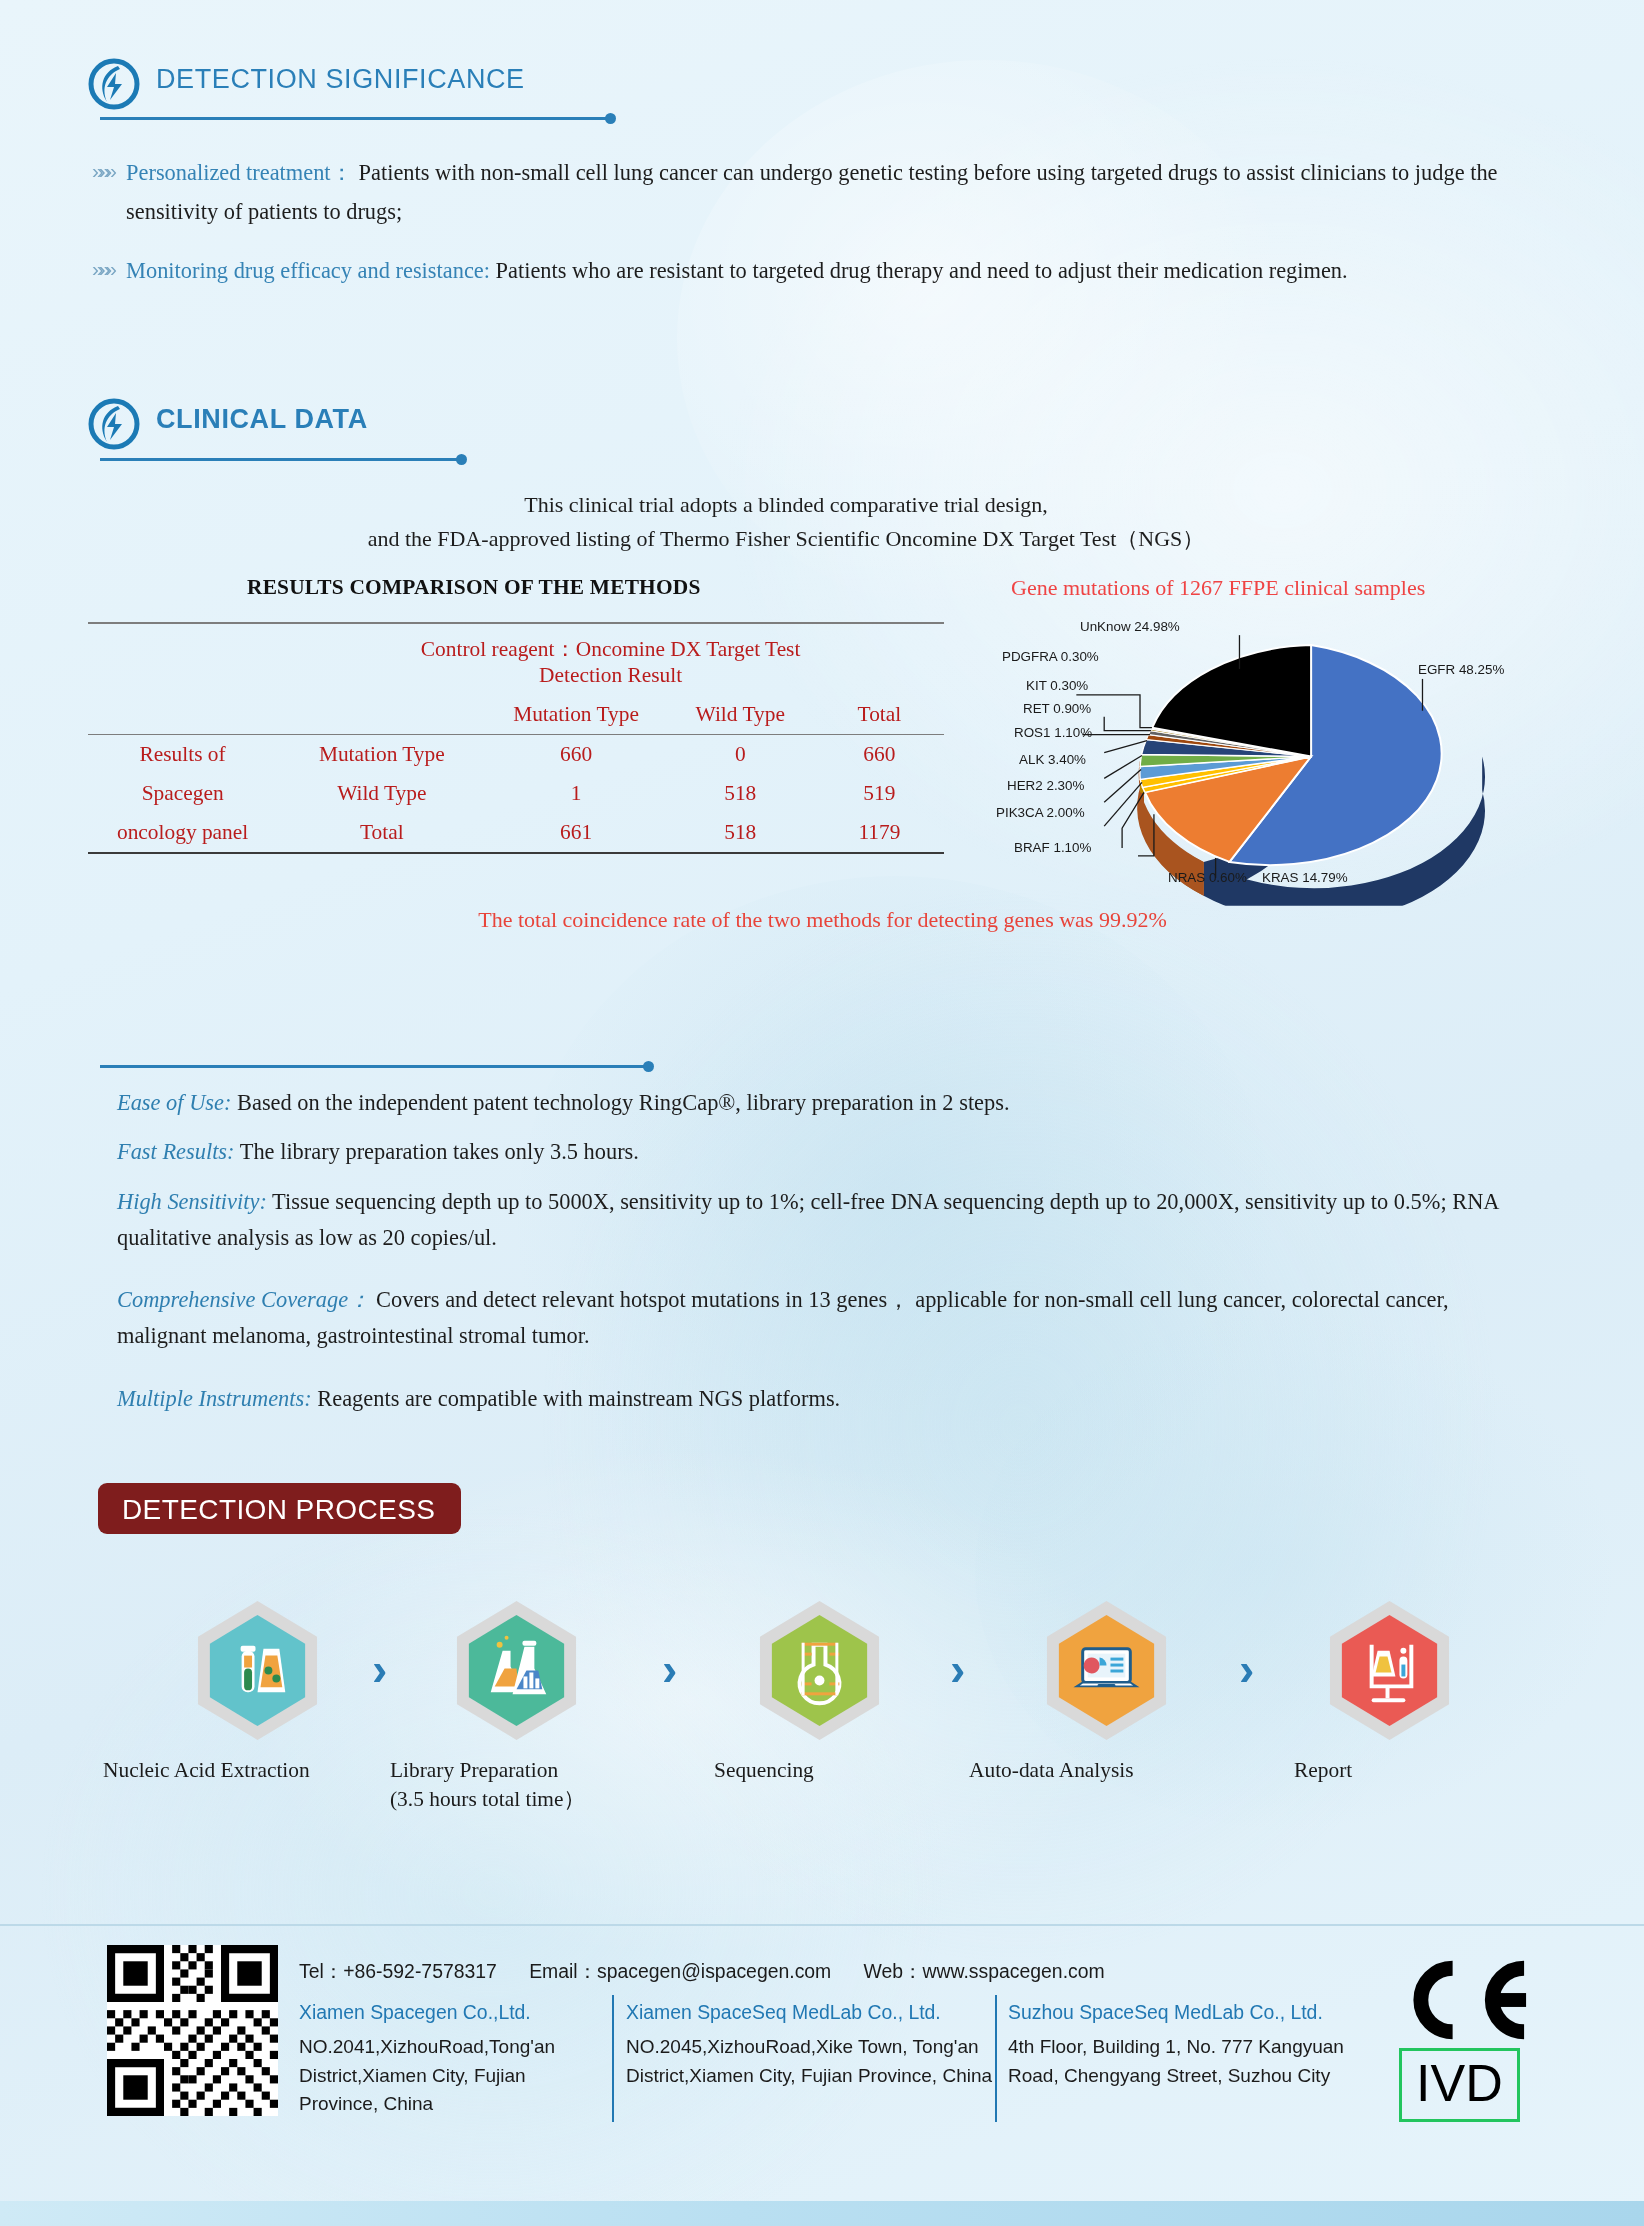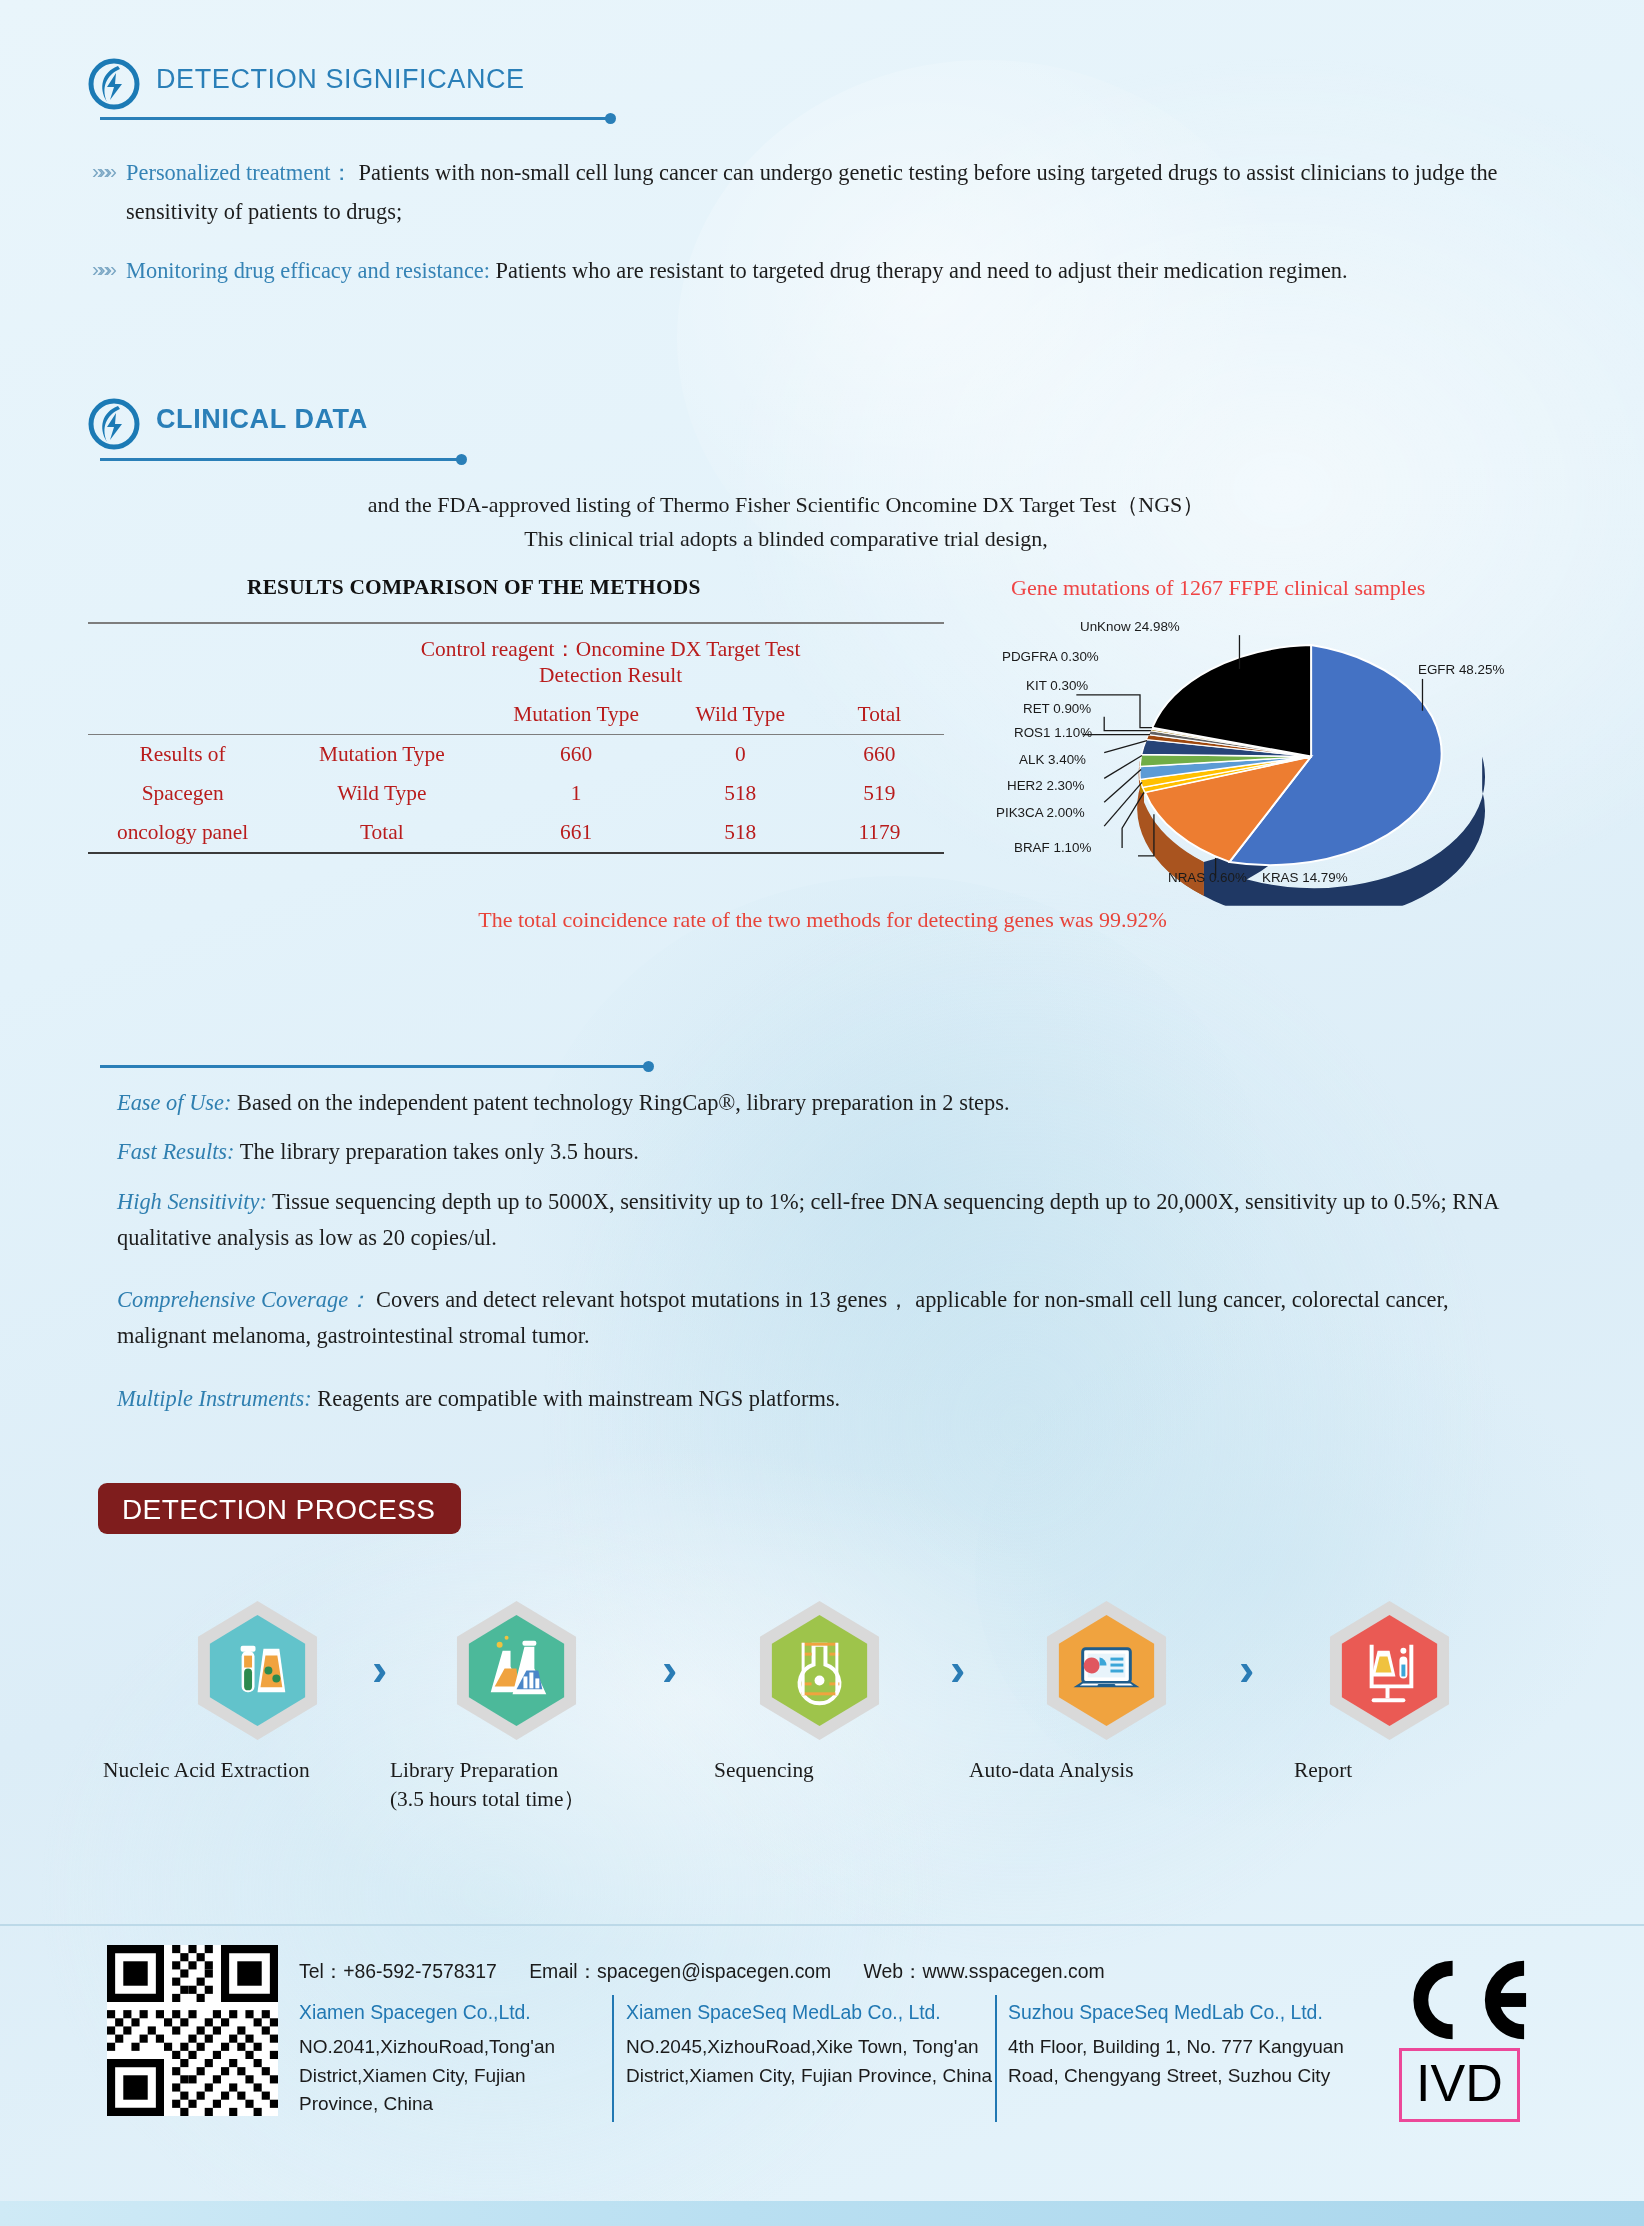--- a/index.html
+++ b/index.html
@@ -80,21 +80,21 @@
            font-size:46px; font-weight:bold; }
 
   
   .foot-rule { position:absolute; left:0; width:1645px; height:2px; background:#bcd9e8; }
   .qr { position:absolute; image-rendering:pixelated; }
   .foot-top { position:absolute; font-family:"Liberation Sans", sans-serif; font-size:19.4px; color:#1b1b1b; white-space:nowrap; }
   .foot-col { position:absolute; font-family:"Liberation Sans", sans-serif; font-size:19px; line-height:1.5; color:#1b1b1b; }
   .foot-co { color:#2178b3; font-size:19.4px; display:block; margin-bottom:6px; white-space:nowrap; }
   .foot-div { position:absolute; width:1.5px; background:#2178b3; }
   .ce { position:absolute; font-family:"Liberation Sans", sans-serif; }
-  .ivd-box { position:absolute; border:3px solid #ec4899; font-family:"Liberation Sans", sans-serif;
+  .ivd-box { position:absolute; border:3px solid #22c55e; font-family:"Liberation Sans", sans-serif;
              font-size:52px; line-height:1; padding:6px 14px 10px; color:#000; }
   .bot-strip { position:absolute; left:0; bottom:0; width:1645px; height:26px;
                background:linear-gradient(90deg,#cfeaf6,#b9dff1 45%,#a9d6ec); }
 </style>
 </head>
 <body>
 
 <div class="wm wm1"></div>
 <div class="wm wm2"></div>
 <div class="wm wm3"></div>
@@ -132,22 +132,22 @@
         <path d="M30 8 C14 14, 10 30, 19 44 C13 30, 18 17, 32 11 Z" fill="#1b7ab5"></path>
         <path d="M28 15 L19 29 L26 29 L22 42 L34 26 L27 26 Z" fill="#1b7ab5"></path>
       </svg>
     </span>
     <span class="sec-title">CLINICAL DATA</span>
   </div>
   <div class="sec-rule" style="left:100px; top:458px; width:358px;"></div>
   <div class="sec-dot" style="left:456px; top:454px;"></div>
 
   <div class="intro" style="left:159px; top:488px; width:1254px;">
+    <div>This clinical trial adopts a blinded comparative trial design,</div>
     <div>and the FDA-approved listing of Thermo Fisher Scientific Oncomine DX Target Test（NGS）</div>
-    <div>This clinical trial adopts a blinded comparative trial design,</div>
   </div>
 
   <div class="tbl-title" style="left:247px; top:575px;">RESULTS COMPARISON OF THE METHODS</div>
 
   <table class="res" style="left:88px; top:622px; width:856px;">
     <tbody>
         <tr class="r-top">
       <td style="width:189px;"></td>
       <td colspan="4" style="padding-top:10px;">
         <div>Control reagent：Oncomine DX Target Test</div>

